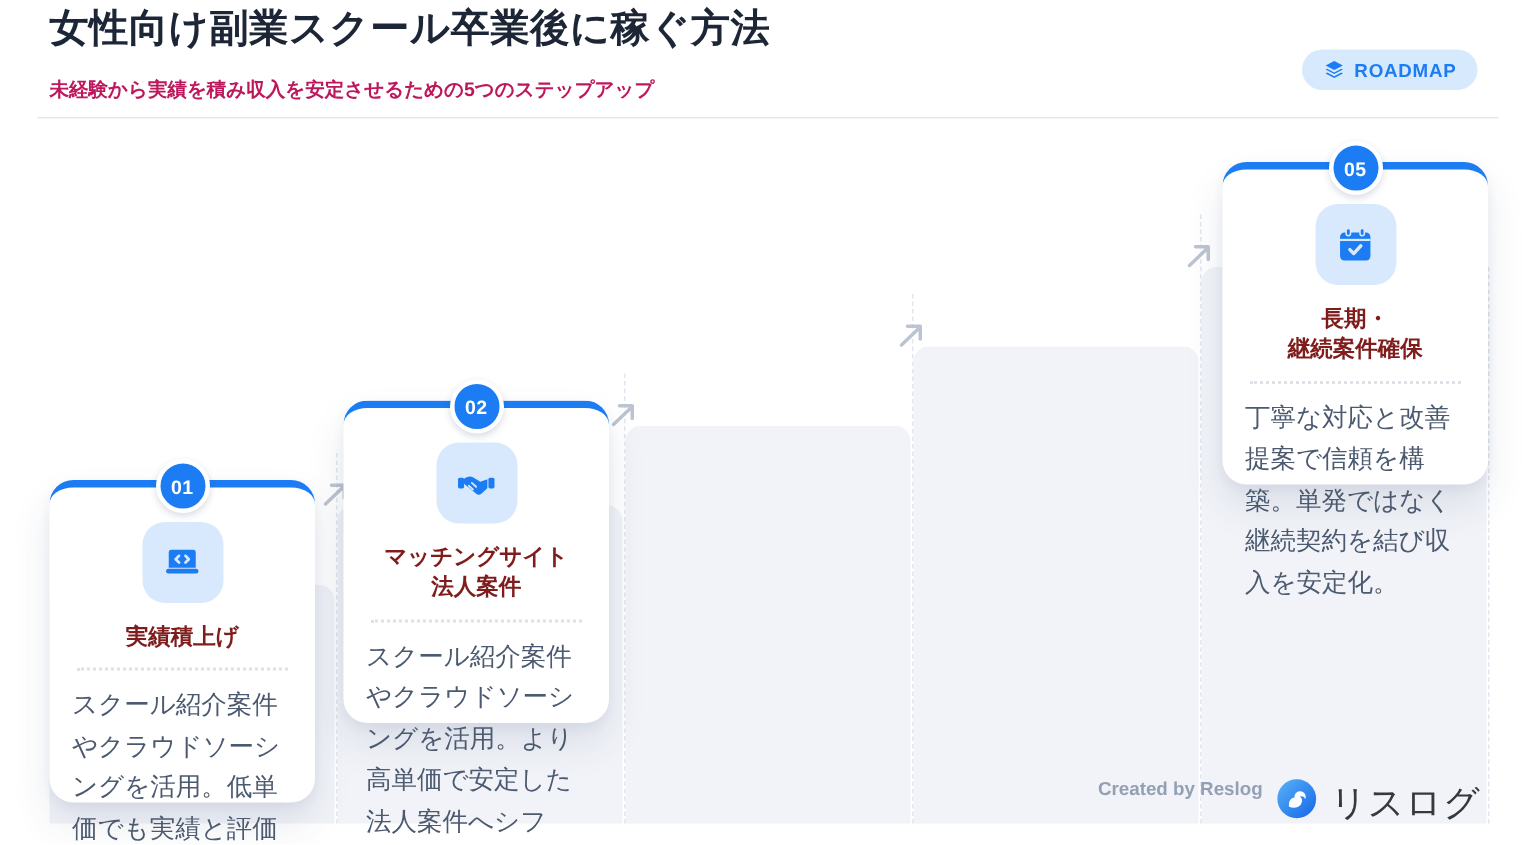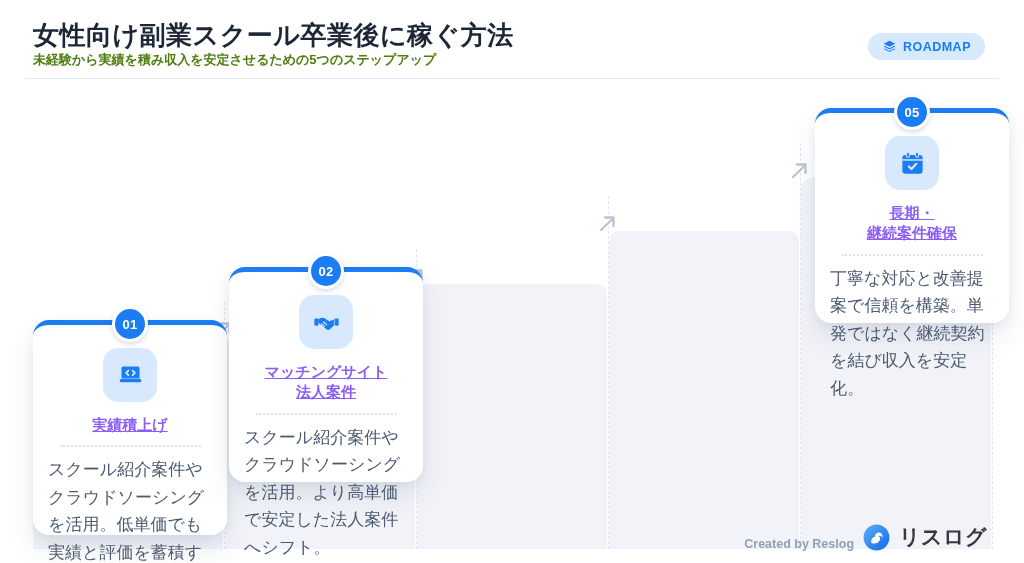--- a/index.html
+++ b/index.html
@@ -2,26 +2,26 @@
 <html style="--accent: #1b7cf3; --accent-light: #d9e9fd; --pill-bg: #d7e9fd; --heading: #1d2637; --pillar: #f1f3f8; --dash: #e2e6ee;"><head>
 <meta charset="utf-8">
 <style>
   html,body{margin:0;padding:0;background:#fff;}
   .canvas{
     position:relative;width:1024px;height:563px;background:#ffffff;
     font-family:"Liberation Sans",sans-serif;overflow:hidden;
   }
   
   .page-title{
-    position:absolute;left:33px;top:18px;font-size:26px;font-weight:900;
+    position:absolute;left:33px;top:1px;font-size:26px;font-weight:900;
     color:var(--heading);letter-spacing:.5px;white-space:nowrap;
   }
   .page-subtitle{
     position:absolute;left:33px;top:51px;font-size:13px;font-weight:700;
-    color:#4d7c0f;white-space:nowrap;
+    color:#be185d;white-space:nowrap;
   }
   .header-divider{
     position:absolute;left:25px;right:25px;top:78px;height:1px;background:#e3e7ee;
   }
   .roadmap-pill{
     position:absolute;right:39px;top:33px;height:27px;padding:0 14px;
     background:var(--pill-bg);border-radius:14px;display:flex;align-items:center;gap:6px;
   }
   .roadmap-pill .label{font-size:12.5px;font-weight:800;color:var(--accent);letter-spacing:.5px;}
   .roadmap-pill svg{width:15px;height:15px;display:block;}
@@ -30,55 +30,55 @@
   .pillar{
     position:absolute;background:var(--pillar);border-radius:10px 10px 0 0;
   }
   .col-line{
     position:absolute;width:0;border-left:1px dashed var(--dash);
   }
   .arrow{position:absolute;width:24px;height:24px;}
   .arrow svg{width:100%;height:100%;display:block;}
   
   .card{
-    position:absolute;width:194px;height:215px;background:#fff;border-radius:16px;
+    position:absolute;width:177px;height:215px;background:#fff;border-radius:16px;
     border-top:5px solid var(--accent);box-sizing:border-box;
     box-shadow:0 14px 26px rgba(35,55,95,.10),0 3px 8px rgba(35,55,95,.06);
     text-align:center;
   }
   .badge{
     position:absolute;top:-19px;left:50%;transform:translateX(-50%);
     width:30px;height:30px;border-radius:50%;background:var(--accent);
     border:3.5px solid #fff;display:flex;align-items:center;justify-content:center;
     box-shadow:0 2px 5px rgba(35,55,95,.18);
   }
   .badge span{color:#fff;font-size:13px;font-weight:800;letter-spacing:.3px;}
   .icon-tile{
     width:54px;height:54px;border-radius:15px;background:var(--accent-light);
     margin:23px auto 0;display:flex;align-items:center;justify-content:center;
   }
   .icon-tile svg{width:27px;height:27px;display:block;}
   .card-title{
-    margin-top:13px;font-size:15px;font-weight:800;color:#8b5cf6;line-height:1.35;text-decoration:underline;
+    margin-top:13px;font-size:15px;font-weight:800;color:#7f1d1d;line-height:1.35;
   }
   .card-title span{display:block;}
   .dots{
     width:141px;margin:10px auto 9px;border-top:2px dotted #dde1ea;height:0;
   }
   .desc{
     margin:0;padding:0 15px;font-size:17px;line-height:1.62;color:#4c5a70;
     text-align:left;
   }
   
   .footer{
-    position:absolute;right:37px;bottom:12px;display:flex;align-items:flex-end;gap:9px;
+    position:absolute;right:37px;bottom:12px;display:flex;align-items:flex-start;gap:9px;
   }
   .credit{font-size:12.5px;font-weight:700;color:#93a0b4;}
   .brand-logo svg{width:27px;height:27px;display:block;}
-  .brand-name{font-size:21px;font-weight:700;color:#35393f;letter-spacing:.5px;}
+  .brand-name{font-size:24px;font-weight:400;color:#35393f;letter-spacing:.5px;}
 </style>
 </head>
 <body>
 
 <div class="canvas">
 
   <div class="page-title">女性向け副業スクール卒業後に稼ぐ方法</div>
   <div class="page-subtitle">未経験から実績を積み収入を安定させるための5つのステップアップ</div>
   <div class="header-divider"></div>
 

